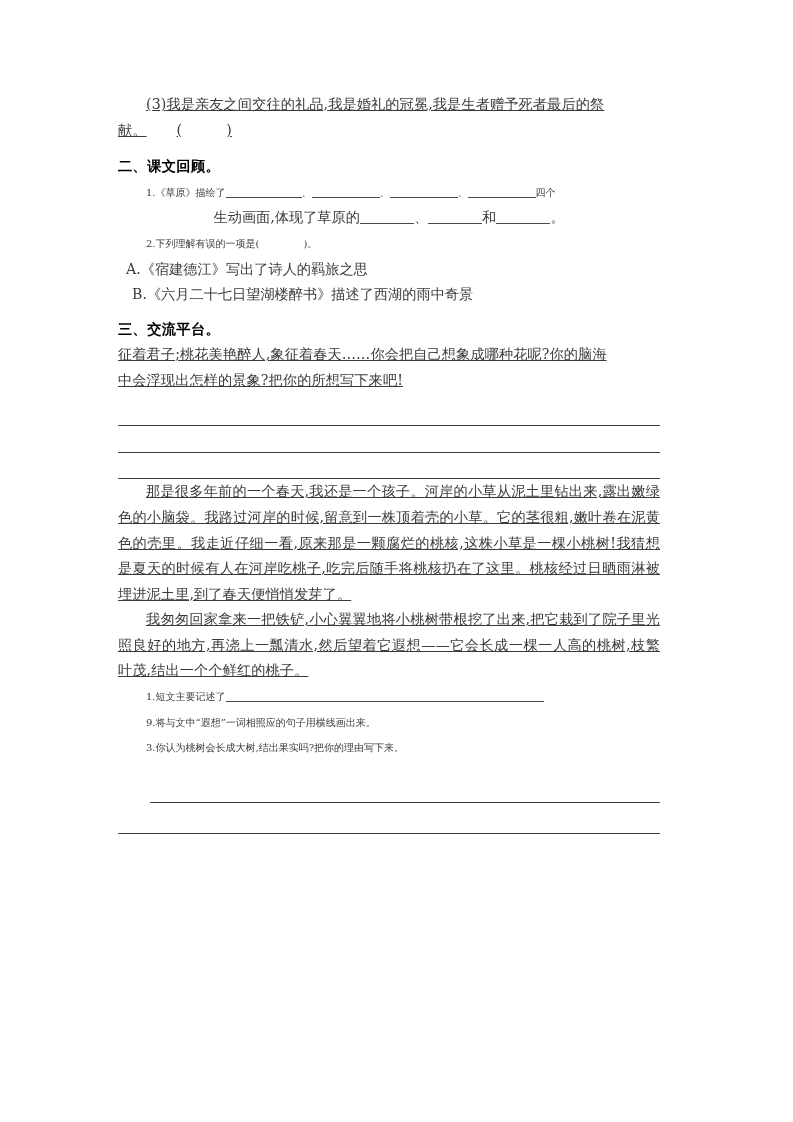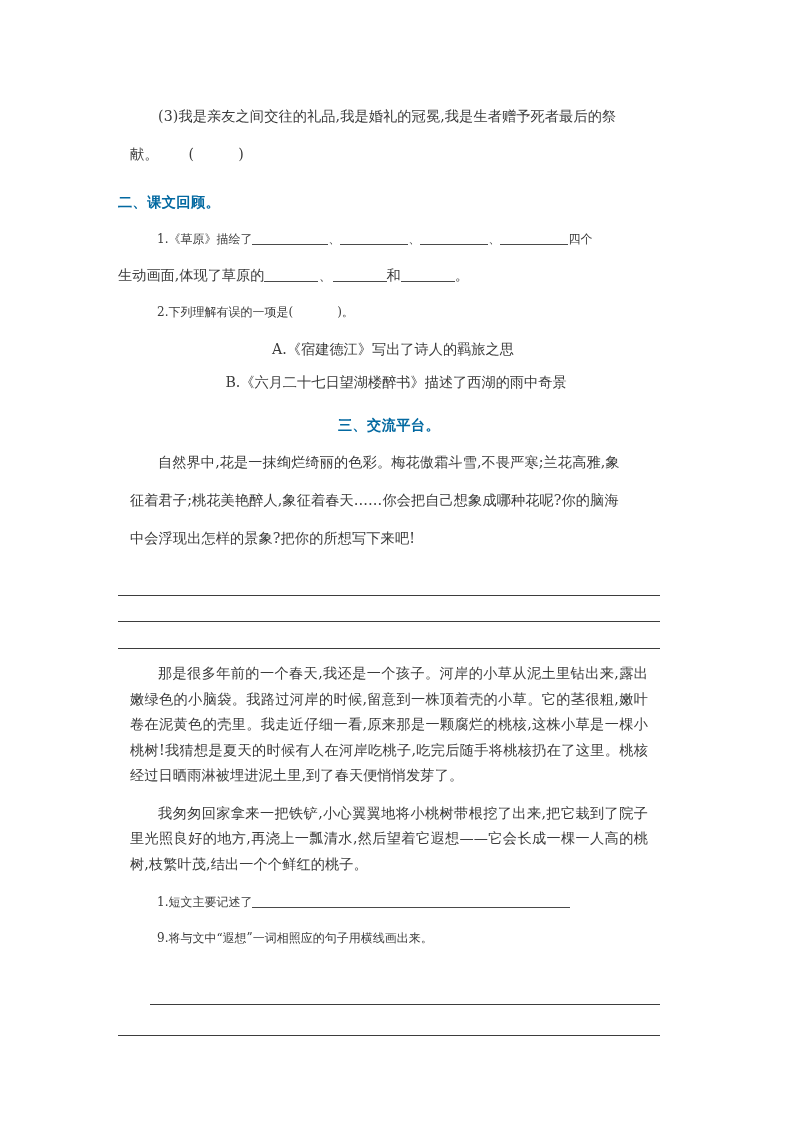--- a/index.html
+++ b/index.html
@@ -29,57 +29,58 @@
     top: 92px;
     width: 542px;
   }
 
   
   .para {
     font-size: 14.2px;
     line-height: 25.6px;
     letter-spacing: 0.1px;
     text-align: justify;
-    margin: 12px;
+    margin: 0;
     word-break: break-all;
+    text-decoration: underline;
   }
   .indent2 { text-indent: 28px; }
 
   .section-head {
-    color: #0369a1;
+    color: #000000;
     font-size: 14.2px;
     line-height: 25.6px;
     font-weight: bold;
     margin: 0;
     padding-top: 11px;
     letter-spacing: 0.4px;
   }
-  .section-head.tight { padding-top: 9px; text-align: center; }
+  .section-head.tight { padding-top: 9px; }
 
   .q {
-    font-size: 12px;
+    font-size: 10px;
     line-height: 25.6px;
-    margin: 11px;
+    margin: 0;
     text-indent: 28px;
     word-break: break-all;
   }
   .q-cont {
     font-size: 14.2px;
     line-height: 25.6px;
     margin: 0;
     text-indent: 0;
     word-break: break-all;
+    text-align: center;
   }
   .opt {
     font-size: 14.2px;
     line-height: 25.6px;
-    margin: 8px;
+    margin: 0;
     text-indent: 14px;
     word-break: break-all;
-    text-align: center;
   }
   .opt.first { text-indent: 8px; }
 
   
   .blank {
     display: inline-block;
     border-bottom: 1px solid #4a4a4a;
     height: 15px;
     vertical-align: -2px;
   }
@@ -144,35 +145,35 @@
 
     <p class="q"><span>1.《草原》描绘了</span><span class="blank b-lg"></span><span>、</span><span class="blank b-md"></span><span>、</span><span class="blank b-md"></span><span>、</span><span class="blank b-md"></span><span>四个</span></p>
     <p class="q-cont"><span>生动画面,体现了草原的</span><span class="blank b-sm"></span><span>、</span><span class="blank b-sm"></span><span>和</span><span class="blank b-sm"></span><span>。</span></p>
 
 
     <p class="q"><span>2.下列理解有误的一项是(</span><span class="paren-gap-wide"></span><span>)。</span></p>
     <p class="opt first">A.《宿建德江》写出了诗人的羁旅之思</p>
     <p class="opt">B.《六月二十七日望湖楼醉书》描述了西湖的雨中奇景</p>
 
     <h2 class="section-head tight">三、交流平台。</h2>
-    <p class="para indent2">自然界中,花是一抹绚烂绮丽的色彩。梅花傲霜斗雪,不畏严寒;兰花高雅,象</p>
     <p class="para">征着君子;桃花美艳醉人,象征着春天……你会把自己想象成哪种花呢?你的脑海</p>
     <p class="para">中会浮现出怎样的景象?把你的所想写下来吧!</p>
 
     <div class="rule-group">
       <div class="rule"></div>
       <div class="rule"></div>
       <div class="rule"></div>
     </div>
 
     <p class="para indent2">那是很多年前的一个春天,我还是一个孩子。河岸的小草从泥土里钻出来,露出嫩绿色的小脑袋。我路过河岸的时候,留意到一株顶着壳的小草。它的茎很粗,嫩叶卷在泥黄色的壳里。我走近仔细一看,原来那是一颗腐烂的桃核,这株小草是一棵小桃树!我猜想是夏天的时候有人在河岸吃桃子,吃完后随手将桃核扔在了这里。桃核经过日晒雨淋被埋进泥土里,到了春天便悄悄发芽了。</p>
     <p class="para indent2">我匆匆回家拿来一把铁铲,小心翼翼地将小桃树带根挖了出来,把它栽到了院子里光照良好的地方,再浇上一瓢清水,然后望着它遐想——它会长成一棵一人高的桃树,枝繁叶茂,结出一个个鲜红的桃子。</p>
 
     <p class="q"><span>1.短文主要记述了</span><span class="fill-run run-a"></span></p>
     <p class="q">9.将与文中“遐想”一词相照应的句子用横线画出来。</p>
+    <p class="q">3.你认为桃树会长成大树,结出果实吗?把你的理由写下来。</p>
 
     <div class="tail-rules">
       <div class="tail-rule-indent"></div>
       <div class="tail-rule-full"></div>
     </div>
 
   </div>
 </div>
 
 </body></html>

